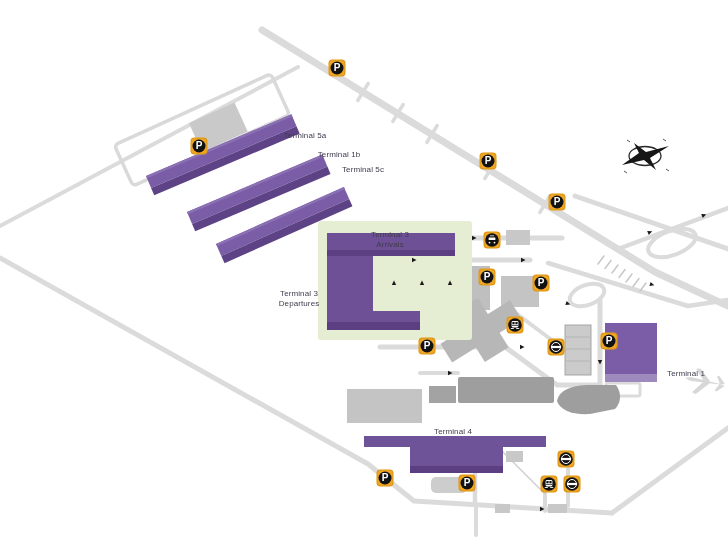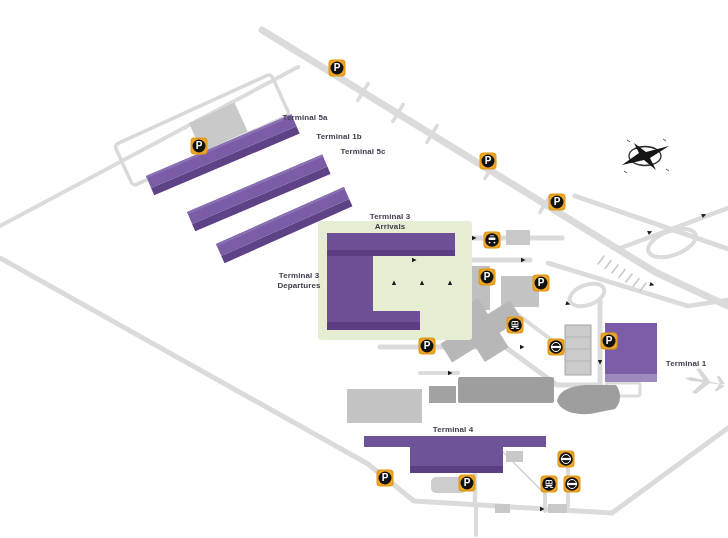--- a/index.html
+++ b/index.html
@@ -3,22 +3,22 @@
 <meta charset="utf-8">
 <style>
   html,body{margin:0;padding:0;background:#fff;}
   .map-canvas{
     position:relative;width:728px;height:538px;background:#ffffff;
     overflow:hidden;font-family:"Liberation Sans",sans-serif;
   }
   .map-canvas svg.base{position:absolute;left:0;top:0;}
   .map-label{
     position:absolute;transform:translate(-50%,-50%);
-    font-weight:bold;font-size:8px;line-height:1.25;color:#403c4d;
-    white-space:nowrap;text-align:center;letter-spacing:.1px;
+    font-weight:normal;font-size:8px;line-height:1.25;color:#403c4d;
+    white-space:nowrap;text-align:center;letter-spacing:.1px;margin-top:18px;
   }
   .map-label span{display:block;}
   .marker{
     position:absolute;width:17px;height:17px;transform:translate(-50%,-50%);
     background:#f0a622;border-radius:4px;
     display:flex;align-items:center;justify-content:center;
     box-shadow:0 0 0 1px rgba(173,115,10,.35) inset;
   }
   .marker .disc{
     width:13.6px;height:13.6px;border-radius:50%;background:#121212;
@@ -190,22 +190,22 @@
 <div class="map-label" style="left:390px;top:222px">
   <span>Terminal 3</span>
   <span>Arrivals</span>
 </div>
 
 <div class="map-label" style="left:299px;top:281px">
   <span>Terminal 3</span>
   <span>Departures</span>
 </div>
 
-<div class="map-label" style="left:686px;top:364px">Terminal 1</div>
-<div class="map-label" style="left:453px;top:430px">Terminal 4</div>
+<div class="map-label" style="left:686px;top:356px">Terminal 1</div>
+<div class="map-label" style="left:453px;top:414px">Terminal 4</div>
 
 <div class="marker" style="left:337px;top:68px">
       <span class="disc">
         <span>P</span>
       </span>
     </div>
 <div class="marker" style="left:199px;top:146px">
       <span class="disc">
         <span>P</span>
       </span>

